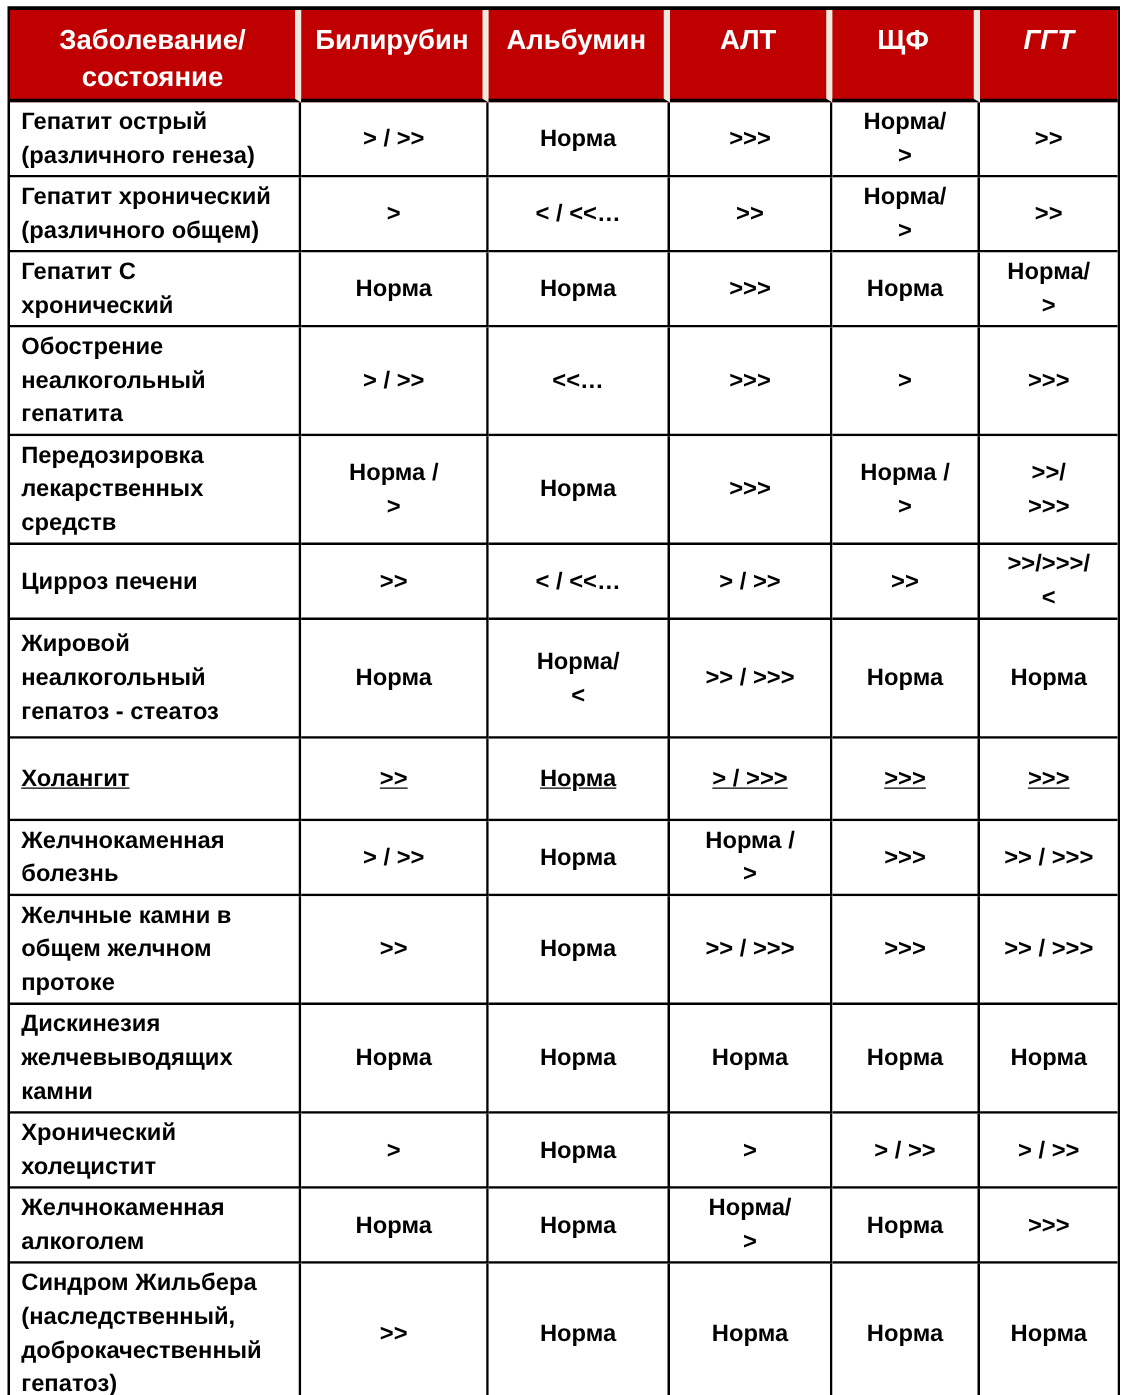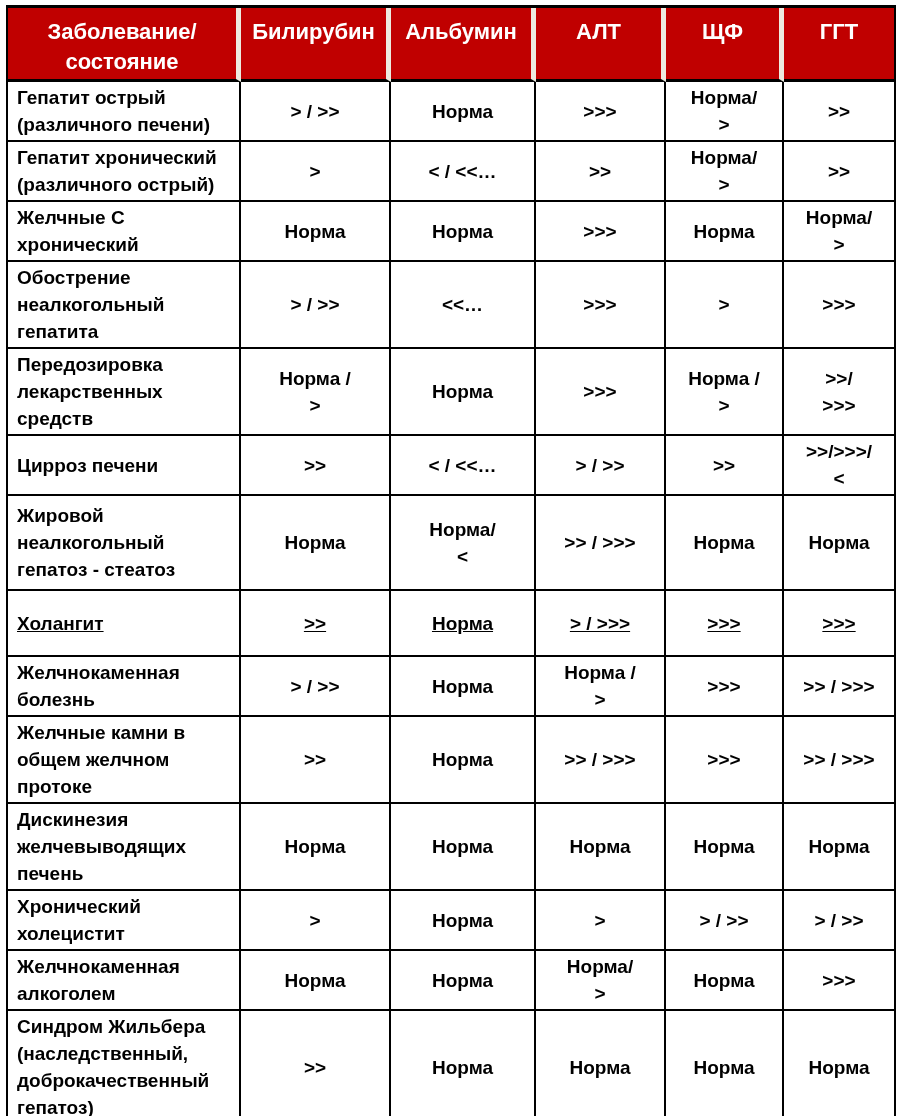--- a/index.html
+++ b/index.html
@@ -45,21 +45,21 @@
     background: var(--header-bg);
     color: var(--header-text);
     font-size: 22px;
     line-height: 30px;
     text-align: center;
     vertical-align: top;
     padding-top: 9px;
     border-right: 5px solid var(--header-divider);
     border-bottom: 3px solid var(--border);
   }
-  thead th:last-child { border-right: none; }
+  thead th:last-child { border-right: none; font-style: italic; }
   
   tbody th, tbody td {
     font-size: 19px;
     line-height: 27px;
     vertical-align: middle;
     border-right: 2px solid var(--border);
     border-bottom: 2px solid var(--border);
     background: #FFFFFF;
   }
   tbody th {
@@ -91,40 +91,40 @@
           <th>Билирубин</th>
           <th>Альбумин</th>
           <th>АЛТ</th>
           <th>ЩФ</th>
           <th>ГГТ</th>
         </tr>
     </thead>
     <tbody>
         <tr style="height: 56px;">
           <th>Гепатит острый
-(различного печени)</th>
+(различного генеза)</th>
           <td>&gt; / &gt;&gt;</td>
           <td>Норма</td>
           <td>&gt;&gt;&gt;</td>
           <td>Норма/
 &gt;</td>
           <td>&gt;&gt;</td>
         </tr>
         <tr style="height: 57px;">
           <th>Гепатит хронический
-(различного острый)</th>
+(различного общем)</th>
           <td>&gt;</td>
           <td>&lt; / &lt;&lt;…</td>
           <td>&gt;&gt;</td>
           <td>Норма/
 &gt;</td>
           <td>&gt;&gt;</td>
         </tr>
         <tr style="height: 56px;">
-          <th>Желчные С
+          <th>Гепатит С
 хронический</th>
           <td>Норма</td>
           <td>Норма</td>
           <td>&gt;&gt;&gt;</td>
           <td>Норма</td>
           <td>Норма/
 &gt;</td>
         </tr>
         <tr style="height: 83px;">
           <th>Обострение
@@ -193,21 +193,21 @@
 протоке</th>
           <td>&gt;&gt;</td>
           <td>Норма</td>
           <td>&gt;&gt; / &gt;&gt;&gt;</td>
           <td>&gt;&gt;&gt;</td>
           <td>&gt;&gt; / &gt;&gt;&gt;</td>
         </tr>
         <tr style="height: 80px;">
           <th>Дискинезия
 желчевыводящих
-печень</th>
+камни</th>
           <td>Норма</td>
           <td>Норма</td>
           <td>Норма</td>
           <td>Норма</td>
           <td>Норма</td>
         </tr>
         <tr style="height: 55px;">
           <th>Хронический
 холецистит</th>
           <td>&gt;</td>

